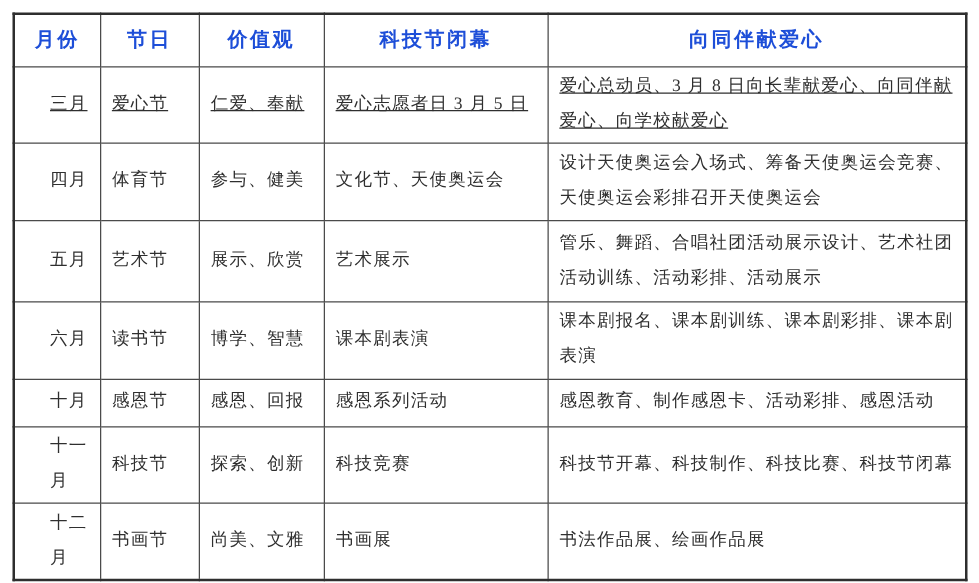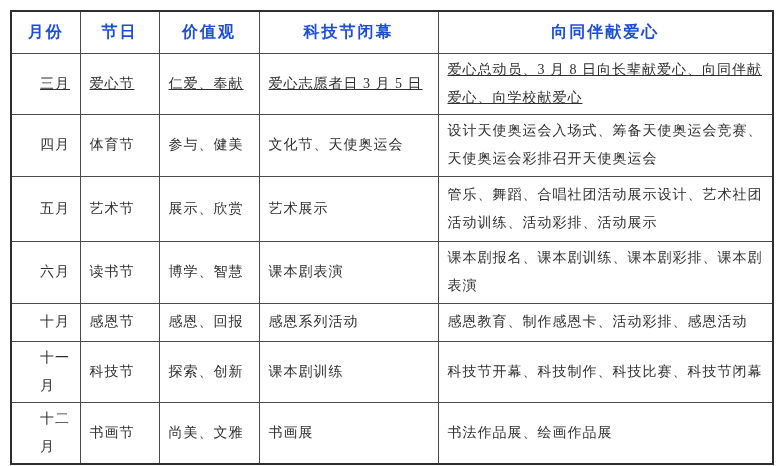--- a/index.html
+++ b/index.html
@@ -110,21 +110,21 @@
         <td class="c-month">十月</td>
         <td>感恩节</td>
         <td>感恩、回报</td>
         <td>感恩系列活动</td>
         <td>感恩教育、制作感恩卡、活动彩排、感恩活动</td>
       </tr>
       <tr>
         <td class="c-month">十一月</td>
         <td>科技节</td>
         <td>探索、创新</td>
-        <td>课本剧训练</td>
+        <td>科技竞赛</td>
         <td>科技节开幕、科技制作、科技比赛、科技节闭幕</td>
       </tr>
       <tr>
         <td class="c-month">十二月</td>
         <td>书画节</td>
         <td>尚美、文雅</td>
         <td>书画展</td>
         <td>书法作品展、绘画作品展</td>
       </tr>
     </tbody>

